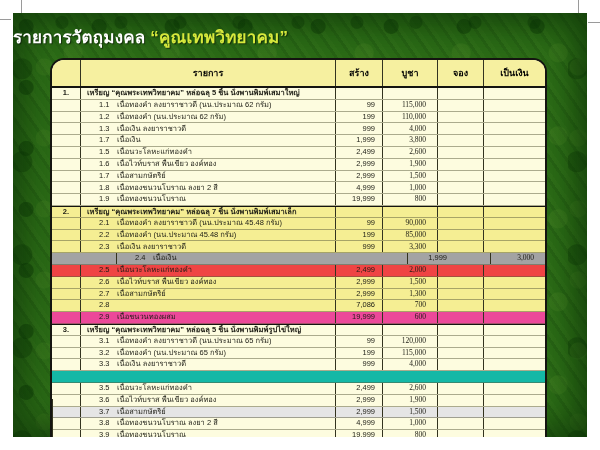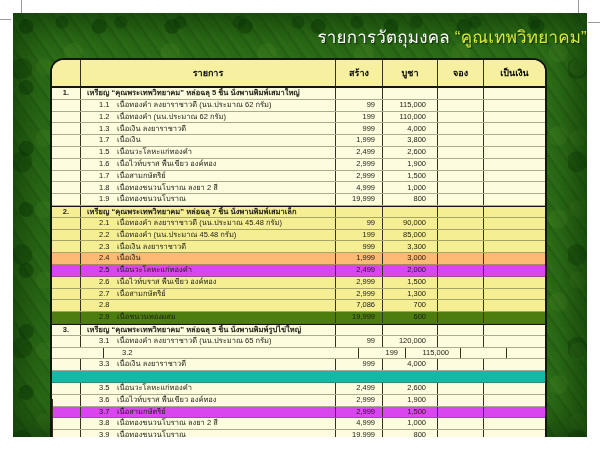--- a/index.html
+++ b/index.html
@@ -24,21 +24,21 @@
       radial-gradient(circle at 62% 48%, rgba(70,130,35,.35) 0 9px, transparent 10px),
       radial-gradient(circle at 83% 14%, rgba(12,58,6,.40) 0 6px, transparent 7px),
       radial-gradient(circle at 35% 76%, rgba(70,130,35,.30) 0 8px, transparent 9px),
       radial-gradient(circle at 8% 60%, rgba(12,58,6,.38) 0 10px, transparent 11px),
       repeating-linear-gradient(55deg, rgba(0,30,0,.10) 0 3px, rgba(90,150,50,.08) 3px 7px, transparent 7px 13px);
     background-size:73px 61px,97px 83px,59px 67px,89px 71px,111px 93px,100% 100%;
     box-shadow:inset 0 0 34px 10px rgba(7,38,3,.62);
   }
   .title-bar{
     position:absolute;left:0;top:12px;width:100%;
-    text-align:right;font-size:17px;font-weight:normal;line-height:26px;
+    text-align:left;font-size:17px;font-weight:bold;line-height:26px;
     letter-spacing:.2px;
     text-shadow:1px 1px 1px rgba(0,0,0,.55);
     white-space:nowrap;
   }
   .title-prefix{color:#ffffff;}
   .title-name{color:#d7e93c;}
 
   
   .table-wrap{
     position:absolute;left:37px;top:45px;width:497px;height:379px;
@@ -67,21 +67,21 @@
     font-size:7.5px;line-height:10.5px;color:#1c1c14;
     align-items:stretch;
   }
   .row .cell{display:flex;align-items:center;}
   .row.section-start{border-top:1.5px solid #141410;}
   .row.bold .c-item{font-weight:bold;}
   .row .c-num{justify-content:center;font-weight:bold;}
   .row .c-item{padding-left:6px;}
   .row .c-made,.row .c-price{justify-content:flex-end;}
   .row .c-made{padding-right:7px;}
-  .row .c-price{padding-right:11px;}
+  .row .c-price{padding-right:11px;font-family:Liberation Serif, serif;}
   .subno{flex:0 0 30px;padding-left:12px;box-sizing:border-box;}
   .desc{flex:1 1 auto;white-space:nowrap;overflow:hidden;}
 </style>
 </head>
 <body>
 
 <div class="crop tl-v"></div>
 <div class="crop tl-h"></div>
 <div class="crop tr-v"></div>
 <div class="crop tr-h"></div>
@@ -250,32 +250,32 @@
     <div class="cell c-num"></div>
     <div class="cell c-item">
       <span class="subno">2.3</span>
       <span class="desc">เนื้อเงิน ลงยาราชาวดี</span>
     </div>
     <div class="cell c-made">999</div>
     <div class="cell c-price">3,300</div>
     <div class="cell c-res"></div>
     <div class="cell c-amt"></div>
   </div>
-        <div class="row" style="background: #fdba74;">
+        <div class="row" style="background: #a3a3a3; gap: 36px;">
     <div class="cell c-num"></div>
     <div class="cell c-item">
       <span class="subno">2.4</span>
       <span class="desc">เนื้อเงิน</span>
     </div>
     <div class="cell c-made">1,999</div>
     <div class="cell c-price">3,000</div>
     <div class="cell c-res"></div>
     <div class="cell c-amt"></div>
   </div>
-        <div class="row" style="background: #d946ef;">
+        <div class="row" style="background: #ef4444;">
     <div class="cell c-num"></div>
     <div class="cell c-item">
       <span class="subno">2.5</span>
       <span class="desc">เนื้อนวะโลหะแก่ทองคำ</span>
     </div>
     <div class="cell c-made">2,499</div>
     <div class="cell c-price">2,000</div>
     <div class="cell c-res"></div>
     <div class="cell c-amt"></div>
   </div>
@@ -304,21 +304,21 @@
         <div class="row" style="background: rgb(245, 238, 147);">
     <div class="cell c-num"></div>
     <div class="cell c-item">
       <span class="subno">2.8</span>
     </div>
     <div class="cell c-made">7,086</div>
     <div class="cell c-price">700</div>
     <div class="cell c-res"></div>
     <div class="cell c-amt"></div>
   </div>
-        <div class="row" style="background: #4d7c0f;">
+        <div class="row" style="background: #ec4899;">
     <div class="cell c-num"></div>
     <div class="cell c-item">
       <span class="subno">2.9</span>
       <span class="desc">เนื้อชนวนทองผสม</span>
     </div>
     <div class="cell c-made">19,999</div>
     <div class="cell c-price">600</div>
     <div class="cell c-res"></div>
     <div class="cell c-amt"></div>
   </div>
@@ -337,24 +337,25 @@
     <div class="cell c-num"></div>
     <div class="cell c-item">
       <span class="subno">3.1</span>
       <span class="desc">เนื้อทองคำ ลงยาราชาวดี (นน.ประมาณ 65 กรัม)</span>
     </div>
     <div class="cell c-made">99</div>
     <div class="cell c-price">120,000</div>
     <div class="cell c-res"></div>
     <div class="cell c-amt"></div>
   </div>
-        <div class="row" style="background: rgb(253, 252, 223); padding-left: 23px;">
+        <div class="row" style="background: rgb(253, 252, 223);">
     <div class="cell c-num"></div>
     <div class="cell c-item">
       <span class="subno">3.2</span>
+      <span class="desc">เนื้อทองคำ (นน.ประมาณ 65 กรัม)</span>
     </div>
     <div class="cell c-made">199</div>
     <div class="cell c-price">115,000</div>
     <div class="cell c-res"></div>
     <div class="cell c-amt"></div>
   </div>
         <div class="row" style="background: rgb(253, 252, 223);">
     <div class="cell c-num"></div>
     <div class="cell c-item">
       <span class="subno">3.3</span>
@@ -391,21 +392,21 @@
     <div class="cell c-num"></div>
     <div class="cell c-item">
       <span class="subno">3.6</span>
       <span class="desc">เนื้อไวท์บราส พื้นเขียว องค์ทอง</span>
     </div>
     <div class="cell c-made">2,999</div>
     <div class="cell c-price">1,900</div>
     <div class="cell c-res"></div>
     <div class="cell c-amt"></div>
   </div>
-        <div class="row" style="background: #d946ef;">
+        <div class="row" style="background: #e5e5e5;">
     <div class="cell c-num"></div>
     <div class="cell c-item">
       <span class="subno">3.7</span>
       <span class="desc">เนื้อสามกษัตริย์</span>
     </div>
     <div class="cell c-made">2,999</div>
     <div class="cell c-price">1,500</div>
     <div class="cell c-res"></div>
     <div class="cell c-amt"></div>
   </div>

